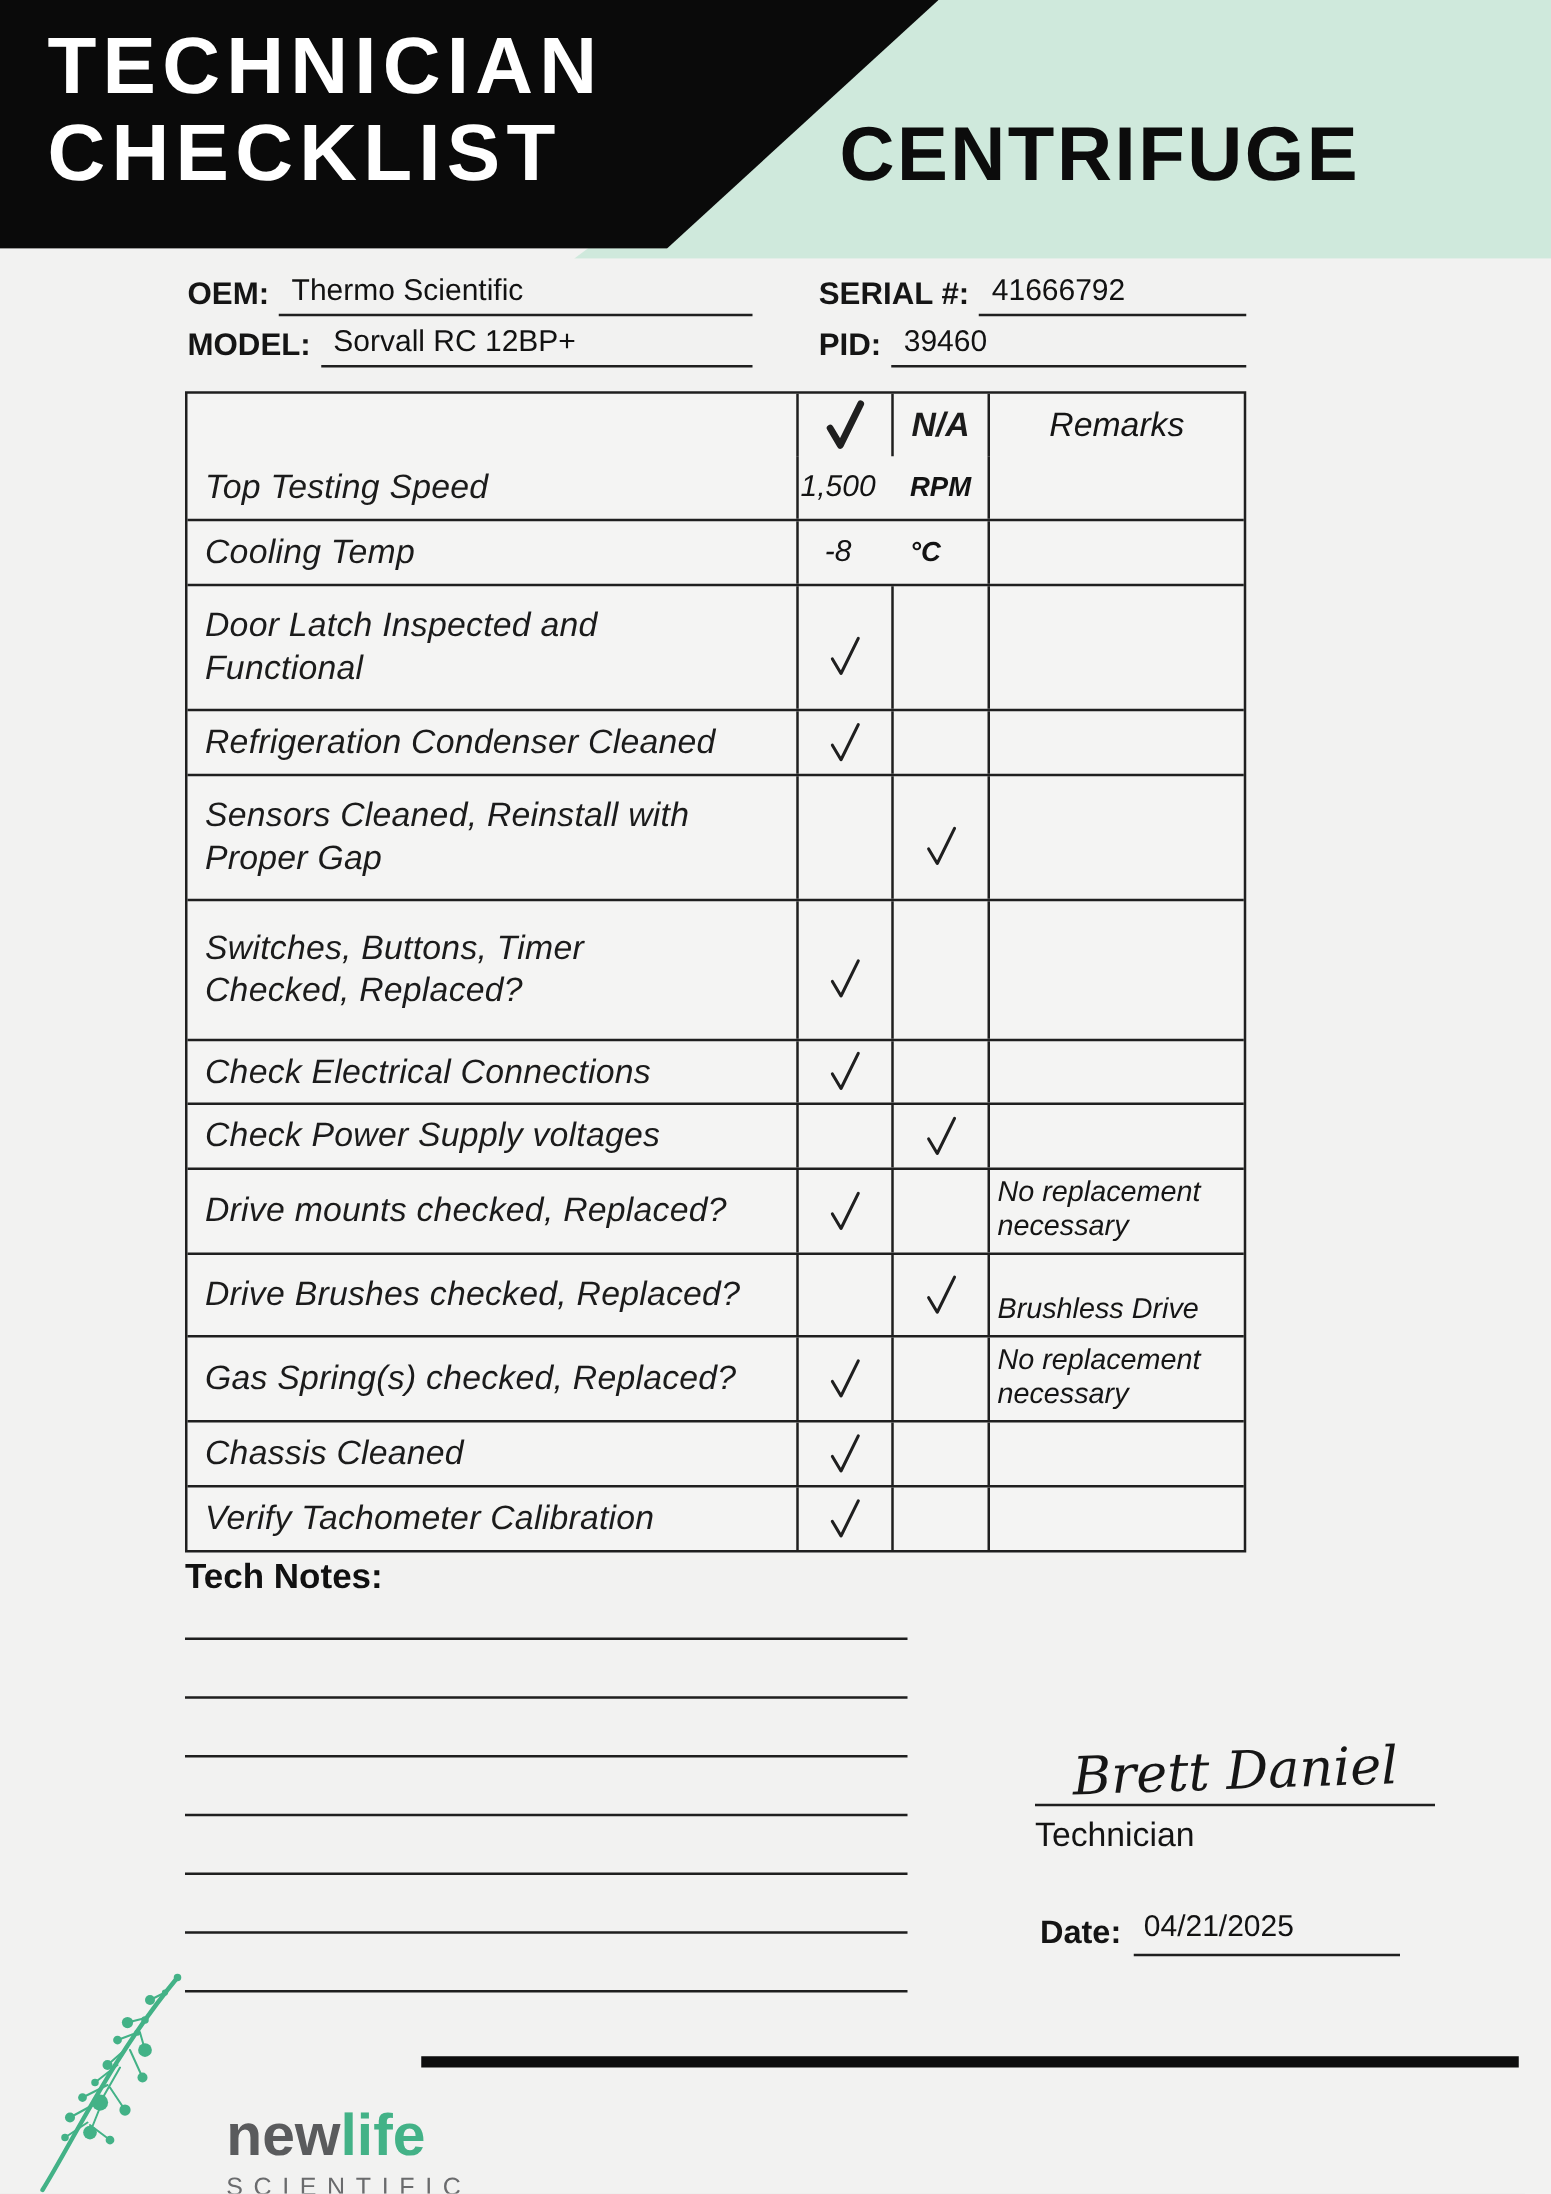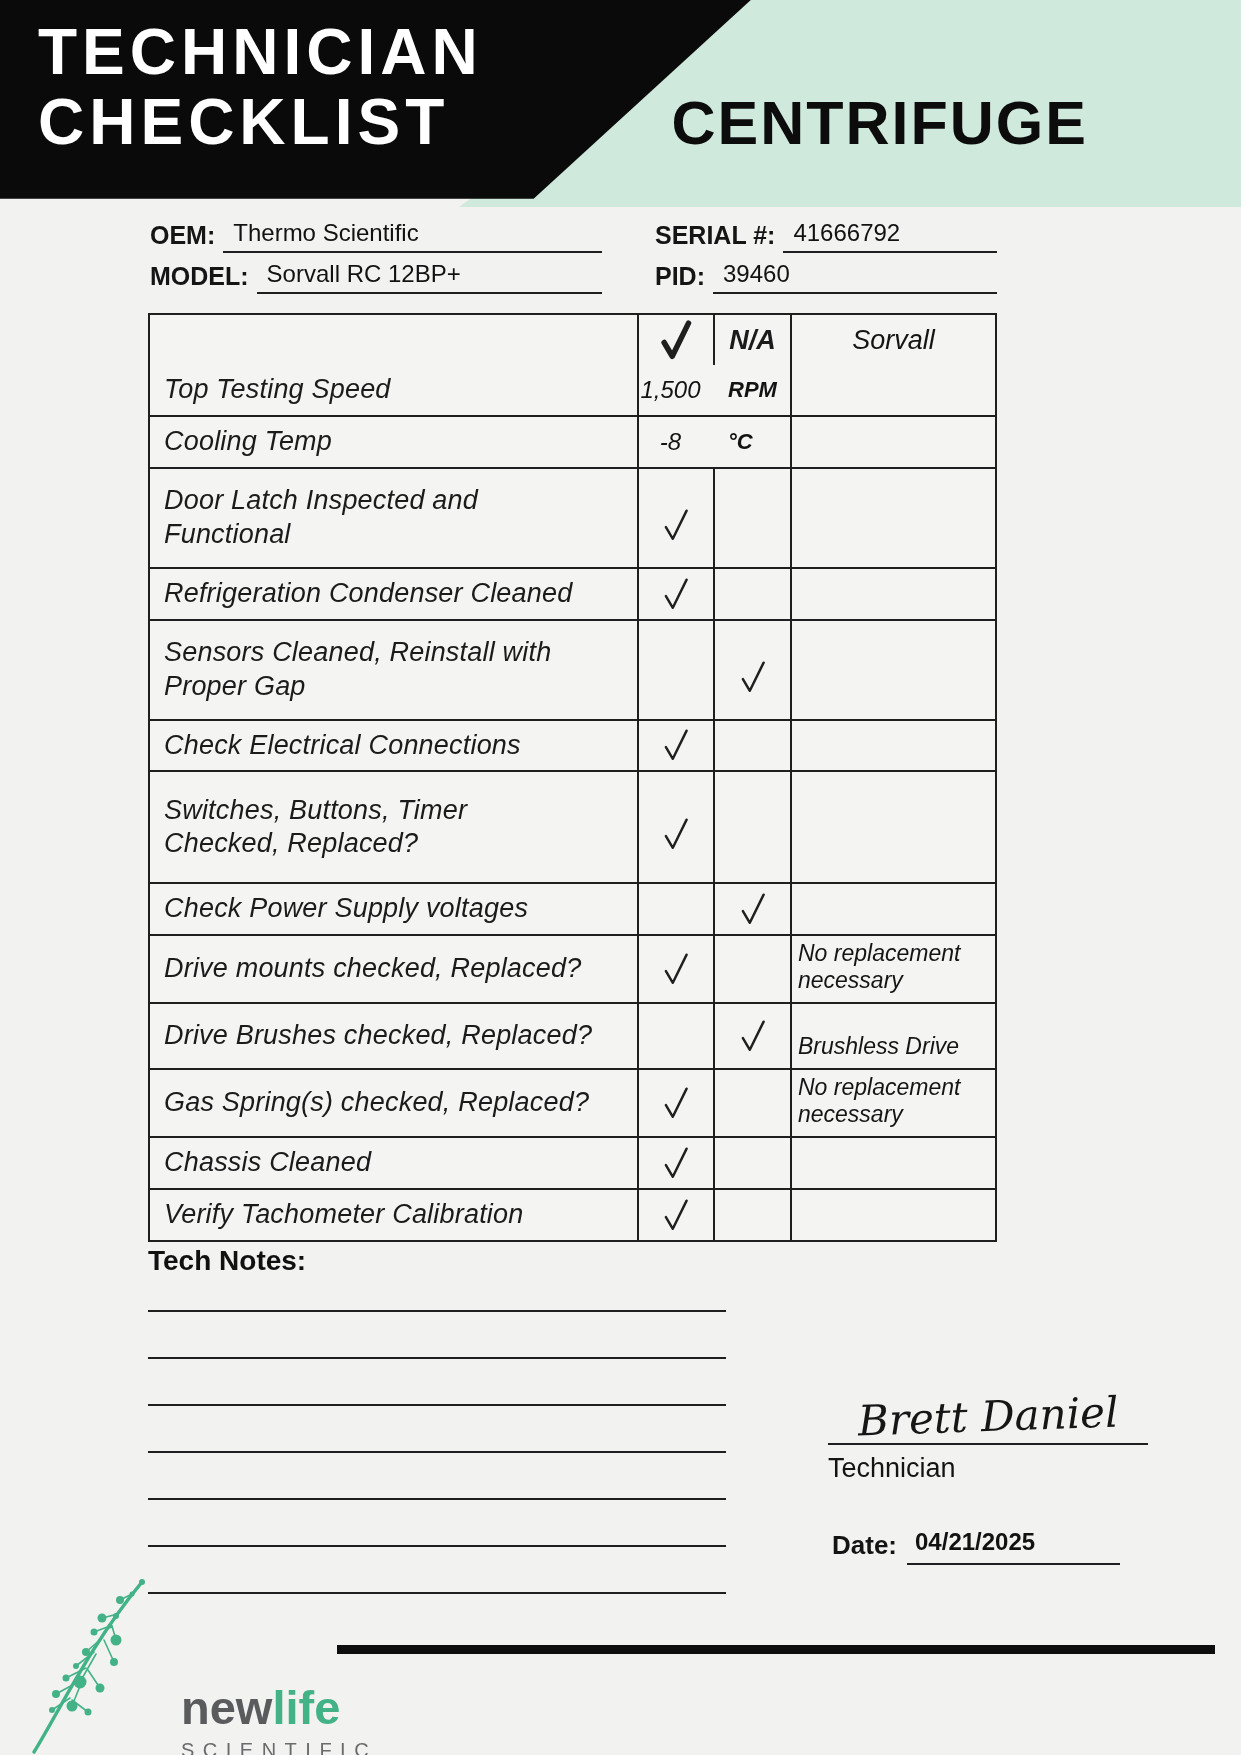--- a/index.html
+++ b/index.html
@@ -49,21 +49,21 @@
   .note-lines{position:absolute; left:148px; top:1265px; width:578px;}
   .note-line{height:45px; border-bottom:2px solid #1f1f1f;}
 
   
   .sig-block{position:absolute; left:828px; top:1392px; width:320px;}
   .sig-line{border-bottom:2px solid #1f1f1f; padding-bottom:2px; text-align:center;}
   .sig-name{font-family:"DejaVu Serif", serif; font-style:italic; font-size:42px; color:#161616; transform:rotate(-2deg); display:inline-block; white-space:nowrap;}
   .sig-role{margin-top:8px; font-size:27px; font-weight:500; color:#141414;}
   .date-block{position:absolute; left:832px; top:1528px; width:288px; display:flex; align-items:flex-end;}
   .date-label{font-size:26px; font-weight:700; color:#141414; padding-right:10px; padding-bottom:4px;}
-  .date-value{flex:1; border-bottom:2px solid #1f1f1f; font-size:24px; color:#121212; padding:0 2px 7px 8px;font-weight:bold;}
+  .date-value{flex:1; border-bottom:2px solid #1f1f1f; font-size:24px; color:#121212; padding:0 2px 7px 8px;}
 
   
   .footer-line{position:absolute; left:337px; top:1645px; width:878px; height:9px; background:#0e0e0e;}
   .leaf{position:absolute; left:20px; top:1570px;}
   .brand{position:absolute; left:181px; top:1684px; line-height:1;}
   .brand-main{font-size:47px; font-weight:700; letter-spacing:0;}
   .brand-new{color:#5a5b5d;}
   .brand-life{color:#43b287;}
   .brand-sub{margin-top:9px; font-size:20px; letter-spacing:8.5px; color:#6a6b6d; font-weight:400;}
 </style>
@@ -103,21 +103,21 @@
 
   <div class="table">
     <div class="trow thead">
       <div class="cell item"></div>
       <div class="cell check" id="hdr-check">
           <svg viewBox="0 0 26 32" class="check-svg bold">
             <path d="M3.5 18 L10 29 L23 2.5" fill="none" stroke="#1f1f1f" stroke-width="4.4" stroke-linecap="round" stroke-linejoin="round"></path>
           </svg>
         </div>
       <div class="cell na">N/A</div>
-      <div class="cell remarks">Sorvall</div>
+      <div class="cell remarks">Remarks</div>
     </div>
     <div id="table-body">
         <div class="trow h50">
           <div class="cell item">
             <span>Top Testing Speed</span>
           </div>
           <div class="cell measure">
             <span class="mval">1,500</span>
             <span class="munit">RPM</span>
           </div>
@@ -162,35 +162,35 @@
             <span style="max-width: 390px;">Sensors Cleaned, Reinstall with Proper Gap</span>
           </div>
           <div class="cell check"></div>
           <div class="cell na">
             <svg viewBox="0 0 26 32" class="check-svg">
               <path d="M3.5 18 L10 29 L23 2.5" fill="none" stroke="#1f1f1f" stroke-width="2.3" stroke-linecap="round" stroke-linejoin="round"></path>
             </svg>
           </div>
           <div class="cell remarks"></div>
         </div>
+        <div class="trow h112">
+          <div class="cell item">
+            <span style="max-width: 390px;">Switches, Buttons, Timer Checked, Replaced?</span>
+          </div>
+          <div class="cell check">
+            <svg viewBox="0 0 26 32" class="check-svg">
+              <path d="M3.5 18 L10 29 L23 2.5" fill="none" stroke="#1f1f1f" stroke-width="2.3" stroke-linecap="round" stroke-linejoin="round"></path>
+            </svg>
+          </div>
+          <div class="cell na"></div>
+          <div class="cell remarks"></div>
+        </div>
         <div class="trow h50">
           <div class="cell item">
             <span>Check Electrical Connections</span>
-          </div>
-          <div class="cell check">
-            <svg viewBox="0 0 26 32" class="check-svg">
-              <path d="M3.5 18 L10 29 L23 2.5" fill="none" stroke="#1f1f1f" stroke-width="2.3" stroke-linecap="round" stroke-linejoin="round"></path>
-            </svg>
-          </div>
-          <div class="cell na"></div>
-          <div class="cell remarks"></div>
-        </div>
-        <div class="trow h112">
-          <div class="cell item">
-            <span style="max-width: 390px;">Switches, Buttons, Timer Checked, Replaced?</span>
           </div>
           <div class="cell check">
             <svg viewBox="0 0 26 32" class="check-svg">
               <path d="M3.5 18 L10 29 L23 2.5" fill="none" stroke="#1f1f1f" stroke-width="2.3" stroke-linecap="round" stroke-linejoin="round"></path>
             </svg>
           </div>
           <div class="cell na"></div>
           <div class="cell remarks"></div>
         </div>
         <div class="trow h50">

